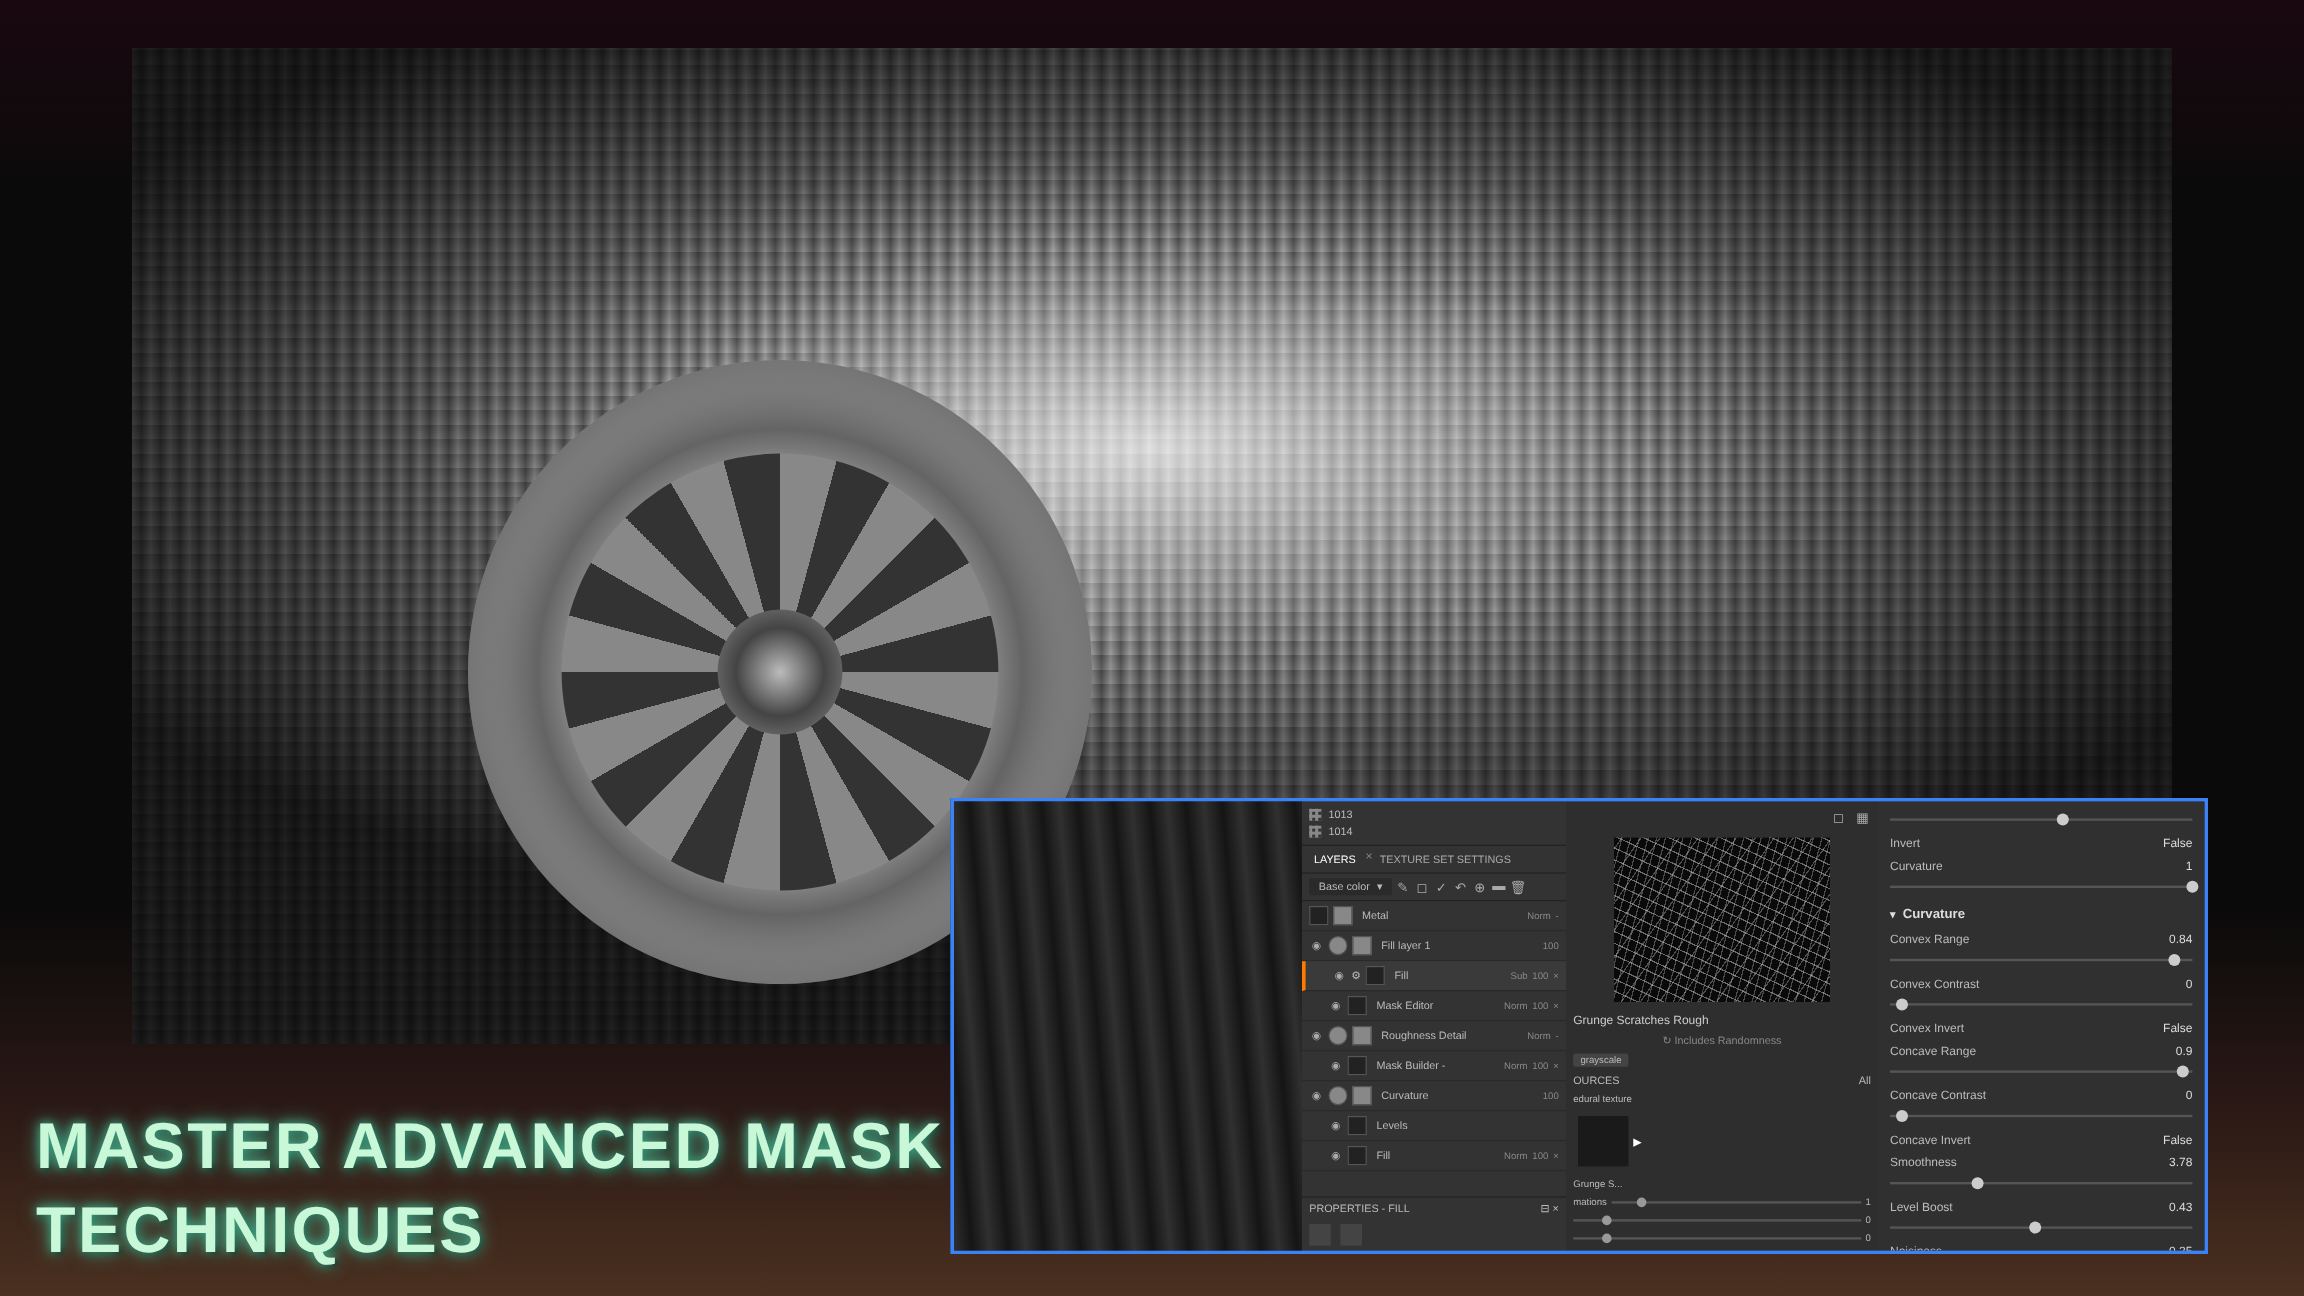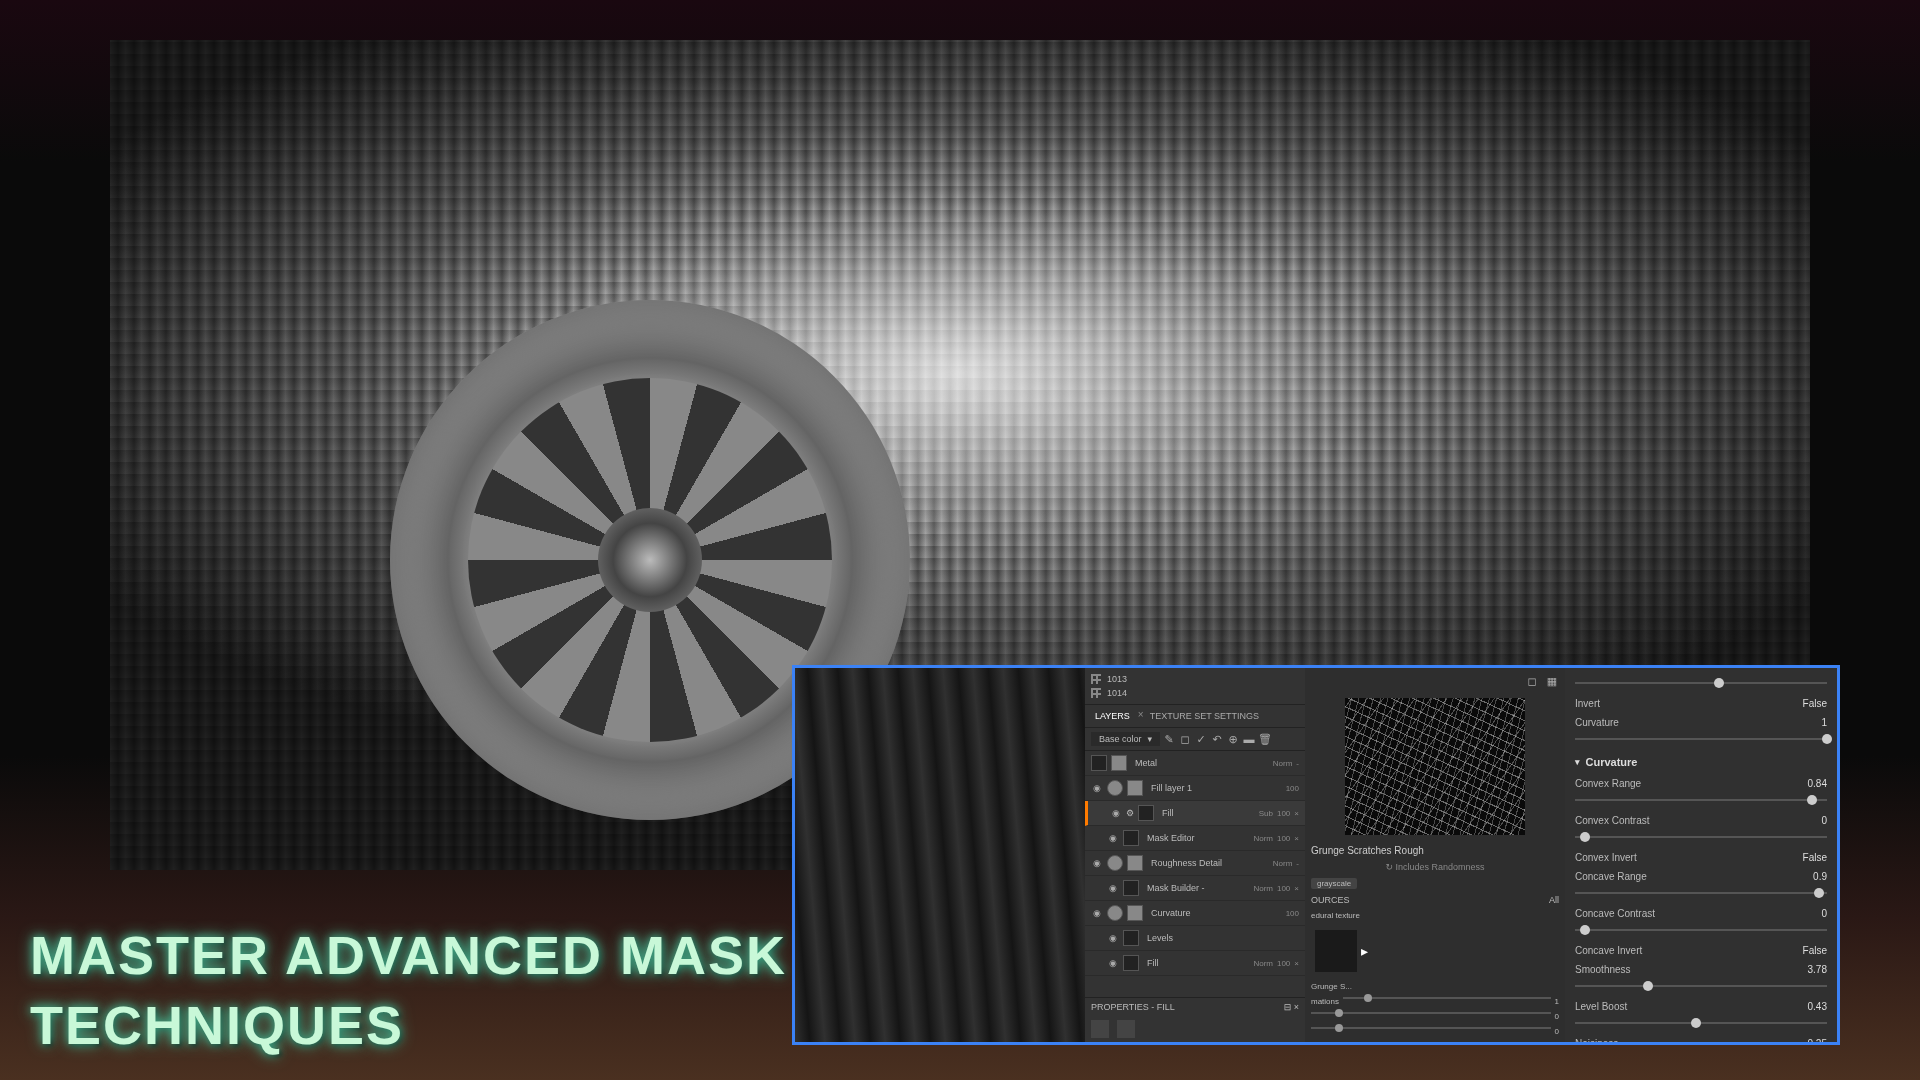--- a/index.html
+++ b/index.html
@@ -35,21 +35,21 @@
 .thumb.round{border-radius:50%}
 .layer-name{flex:1;padding-left:4px}
 .blend{font-size:8px;color:#888}
 .props-header{padding:4px 6px;font-size:9px;font-weight:normal;border-top:1px solid #222;display:flex;justify-content:space-between}
 .props-icons{display:flex;gap:8px;padding:4px 6px}
 .prop-ico{width:18px;height:18px;background:#444}
 .middle-panel{width:260px;background:#2e2e2e;color:#bbb;padding:6px;display:flex;flex-direction:column;gap:6px}
 .preview-box{width:180px;height:180px;background:#0a0a0a;margin:4px auto;position:relative;background-image:repeating-linear-gradient(25deg,transparent 0px,transparent 8px,rgba(200,200,200,0.5) 8px,rgba(200,200,200,0.5) 9px),repeating-linear-gradient(-55deg,transparent 0px,transparent 12px,rgba(180,180,180,0.4) 12px,rgba(180,180,180,0.4) 13px),repeating-linear-gradient(105deg,transparent 0px,transparent 6px,rgba(220,220,220,0.3) 6px,rgba(220,220,220,0.3) 7px)}
 .preview-label{text-align:left;font-size:10px;color:#ccc}
 .preview-sub{text-align:center;font-size:9px;color:#888}
-.slider-mini{display:flex;gap:4px;font-size:8px}
+.slider-mini{display:flex;align-items:center;gap:4px;font-size:8px}
 .slider-track{flex:1;height:2px;background:#555;position:relative}
 .slider-dot{position:absolute;width:8px;height:8px;background:#999;border-radius:50%;top:-3px}
 .tag{background:#444;padding:1px 6px;font-size:8px;border-radius:2px}
 .small-thumb{width:42px;height:42px;background:#1a1a1a;margin:4px}
 .right-panel{flex:1;background:#303030;color:#bbb;padding:8px 10px;font-size:10px;overflow:hidden}
 .prop-row{display:flex;justify-content:space-between;align-items:center;padding:4px 0;font-size:10px}
 .prop-slider{width:100%;height:2px;background:#555;position:relative;margin:6px 0 10px}
 .prop-handle{position:absolute;width:10px;height:10px;background:#ccc;border-radius:50%;top:-4px}
 .section-hdr{display:flex;align-items:center;gap:6px;font-weight:bold;color:#ddd;padding:6px 0;font-size:11px}
 .chev{font-size:9px}

